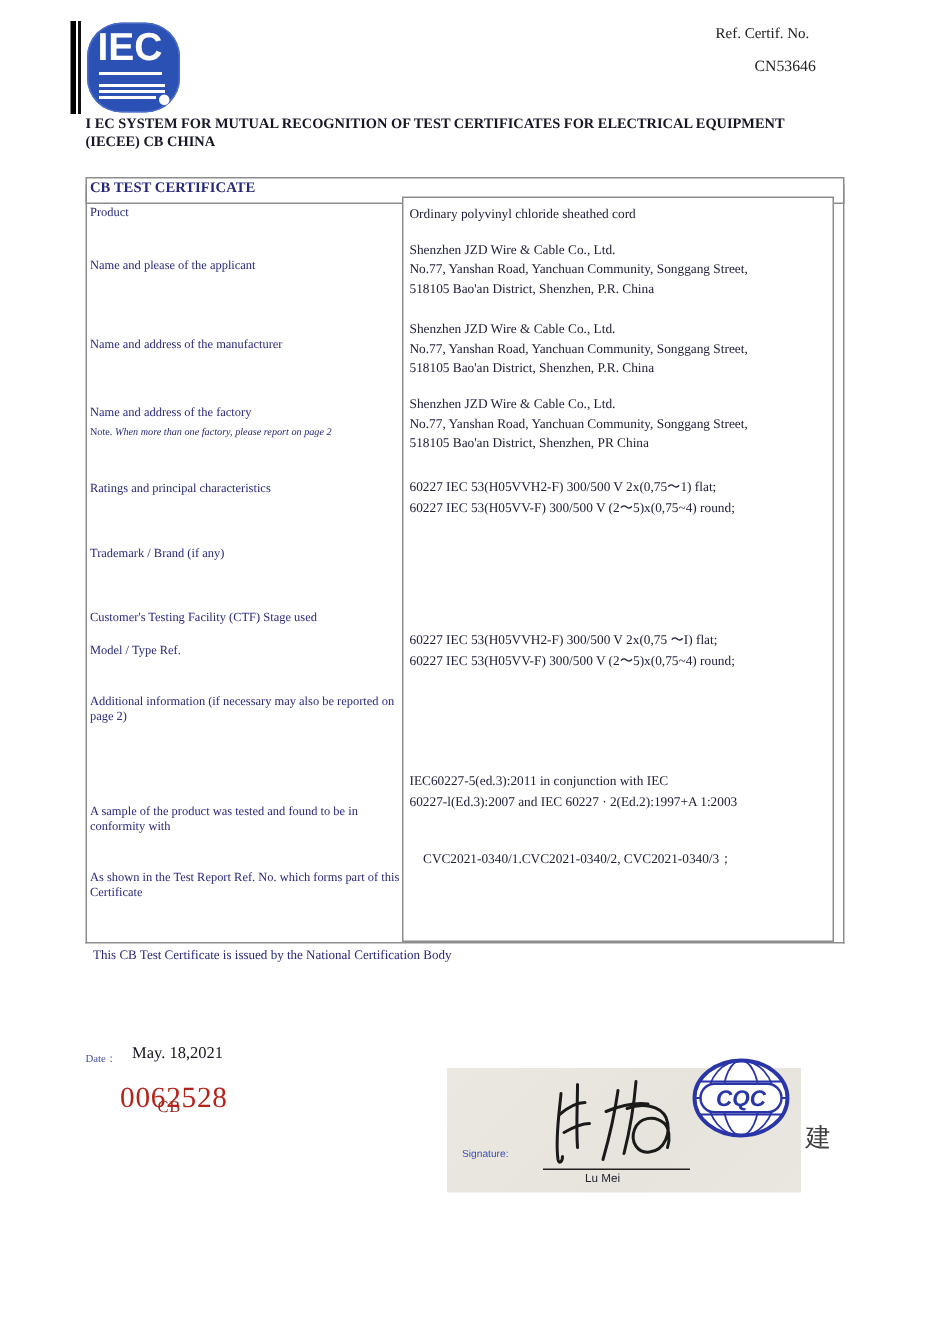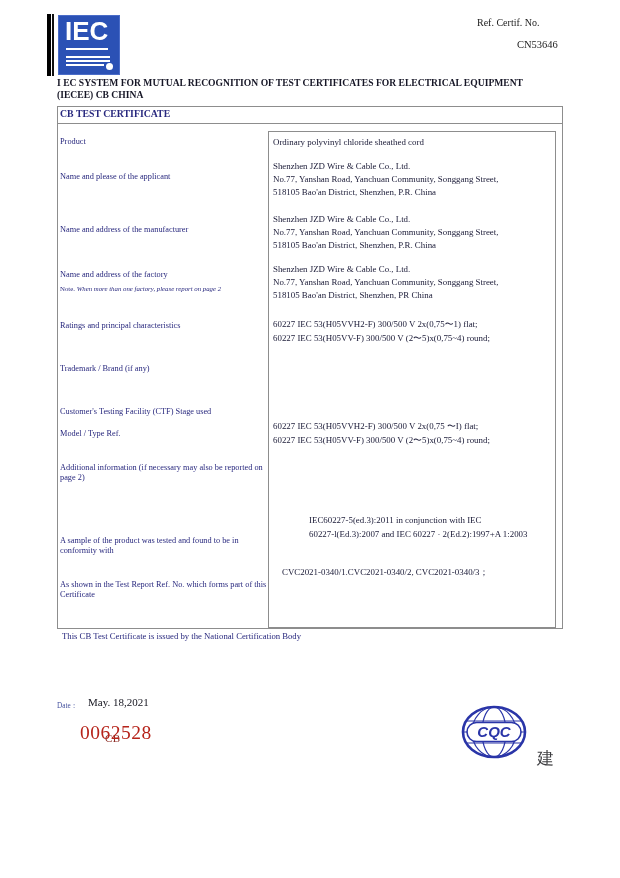--- a/index.html
+++ b/index.html
@@ -5,53 +5,53 @@
   html,body{margin:0;padding:0;background:#fff;}
   .page{position:relative;width:620px;height:878px;background:#fff;overflow:hidden;
         font-family:"Liberation Serif", serif;color:#1e1e3a;}
   .abs{position:absolute;}
   .ml{white-space:pre-line;}
 
   
   .iec-bar{left:47px;top:14px;width:7px;height:62px;
            background:linear-gradient(90deg,#000 0 4px,#fff 4px 5px,#111 5px 7px);}
   .iec-box{left:58px;top:15px;width:62px;height:60px;background:#2b51b5;
-           box-shadow:inset 0 0 0 1px #4a6cc8;}
+           box-shadow:inset 0 0 0 1px #4a6cc8;border-radius:23px;}
   .iec-text{left:7px;top:1px;color:#fff;font-family:"Liberation Sans",sans-serif;
             font-weight:bold;font-size:26px;letter-spacing:0px;line-height:30px;}
   .iec-underline{left:8px;top:33px;width:42px;height:2px;background:#fff;}
   .iec-line{left:8px;height:2px;background:#fff;}
   .iec-dot{left:48px;top:48px;width:7px;height:7px;border-radius:50%;background:#fff;}
 
   
   .ref-label{left:477px;top:17px;font-size:10px;color:#222;}
-  .ref-no{left:517px;top:39px;font-size:10.5px;color:#222;}
+  .ref-no{left:503px;top:39px;font-size:10.5px;color:#222;}
   .scheme-title{left:57px;top:77px;width:508px;font-weight:bold;font-size:9.6px;
                 line-height:11.5px;color:#161626;}
 
   
-  .cb-title-box{left:57px;top:106px;width:504px;height:16px;border:1px solid #8d8d8d;}
+  .cb-title-box{left:57px;top:118px;width:504px;height:16px;border:1px solid #8d8d8d;}
   .cb-title{left:2px;top:1px;font-weight:bold;font-size:9.8px;color:#28287e;}
   .body-box{left:57px;top:123px;width:504px;height:505px;
             border-left:1px solid #8d8d8d;border-right:1px solid #8d8d8d;border-bottom:1px solid #8d8d8d;}
   .value-box{left:268px;top:131px;width:286px;height:495px;border:1px solid #8d8d8d;background:#fff;}
   .lbl{left:60px;width:202px;font-size:8.3px;line-height:10px;color:#28287e;}
   .val{left:273px;width:280px;font-size:8.9px;line-height:13px;color:#20203c;}
   .l1{top:137px}.v1{top:136px}
   .l2{top:172px}.v2{top:160px}
   .l3{top:225px}.v3{top:213px}
   .l4{top:270px}.v4{top:263px}
   .note4{top:285px;left:60px;width:205px;font-size:6.8px;color:#28287e;}
   .note4 .it{font-style:italic;}
   .l5{top:321px}.v5{top:317px;line-height:14px;}
   .l6{top:364px}
   .l7{top:407px}
   .l8{top:429px}.v8{top:419px;line-height:14px;}
   .l9{top:463px;width:212px;}.v9{top:459px}
-  .l10{top:536px;width:212px;}.v10{top:513px;line-height:14px;margin-left:36px;}
+  .l10{top:536px;width:212px;}.v10{top:513px;line-height:14px;}
   .l11{top:580px;width:214px;}.v11{top:566px;padding-left:9px;}
 
   
   .issued-by{left:62px;top:631px;font-size:8.7px;color:#28287e;}
   .ncb-name{left:57px;top:648px;font-size:11.8px;font-weight:bold;color:#101018;letter-spacing:.2px;}
   .ncb-address{left:57px;top:665px;font-size:7.9px;color:#1c1c2c;}
   .date-label{left:57px;top:701px;font-size:7.2px;color:#44519e;}
   .date-value{left:88px;top:696px;font-size:11px;color:#15151f;}
   .cb-prefix{left:57px;top:732px;font-size:11px;color:#8c2b24;letter-spacing:.5px;margin-left:48px;}
   .cb-number{left:80px;top:722px;font-size:19.5px;color:#b6231a;letter-spacing:.5px;}
@@ -124,20 +124,37 @@
   <div class="abs val v10 ml">IEC60227-5(ed.3):2011 in conjunction with IEC
 60227-l(Ed.3):2007 and IEC 60227 · 2(Ed.2):1997+A 1:2003</div>
   <div class="abs val v11 ml">CVC2021-0340/1.CVC2021-0340/2, CVC2021-0340/3；</div>
 
   <div class="abs issued-by">This CB Test Certificate is issued by the National Certification Body</div>
   <div class="abs date-label">Date：</div>
   <div class="abs date-value">May. 18,2021</div>
   <div class="abs cb-prefix">CB</div>
   <div class="abs cb-number">0062528</div>
 
+  <div class="abs sig-patch">
+    <div class="abs sig-label">Signature:</div>
+    <svg class="abs sig-svg" width="110" height="66" viewBox="0 0 110 66">
+      <g stroke="#1a1a1a" fill="none" stroke-width="2" stroke-linecap="round" stroke-linejoin="round">
+        <path d="M14 16 C13 28 10 46 12 60 C12.5 63 15 62 15 58"></path>
+        <path d="M13 30 C19 25 25 22 30 22"></path>
+        <path d="M25 10 C25 24 24 38 25 52"></path>
+        <path d="M16 42 C23 38 29 36 33 36"></path>
+        <path d="M52 14 C50 28 46 46 42 60"></path>
+        <path d="M44 28 C54 24 64 22 72 23"></path>
+        <path d="M64 8 C63 20 60 40 56 56"></path>
+        <path d="M58 26 C68 22 80 24 84 32 C88 42 83 54 73 55 C65 56 60 48 63 40 C66 32 76 30 83 36 C86 39 87 46 85 52"></path>
+      </g>
+    </svg>
+    <div class="abs sig-line"></div>
+    <div class="abs sig-name">Lu Mei</div>
+  </div>
 
   <svg class="abs cqc-logo" width="68" height="56" viewBox="0 0 68 56">
     <ellipse cx="34" cy="28" rx="31" ry="25" fill="#ffffff" stroke="#2a35a8" stroke-width="2.6"></ellipse>
     <line x1="7" y1="17" x2="61" y2="17" stroke="#2a35a8" stroke-width="1.2"></line>
     <line x1="3" y1="28" x2="65" y2="28" stroke="#2a35a8" stroke-width="1.2"></line>
     <line x1="7" y1="39" x2="61" y2="39" stroke="#2a35a8" stroke-width="1.2"></line>
     <ellipse cx="34" cy="28" rx="12" ry="25" fill="none" stroke="#2a35a8" stroke-width="1.2"></ellipse>
     <ellipse cx="34" cy="28" rx="22" ry="25" fill="none" stroke="#2a35a8" stroke-width="1.2"></ellipse>
     <rect x="7" y="18.5" width="54" height="19" rx="9.5" fill="#ffffff" stroke="#2a35a8" stroke-width="1.6"></rect>
     <text x="34" y="33" text-anchor="middle" font-family="Liberation Sans, sans-serif" font-weight="bold" font-style="italic" font-size="15" fill="#2a35a8">CQC</text>

